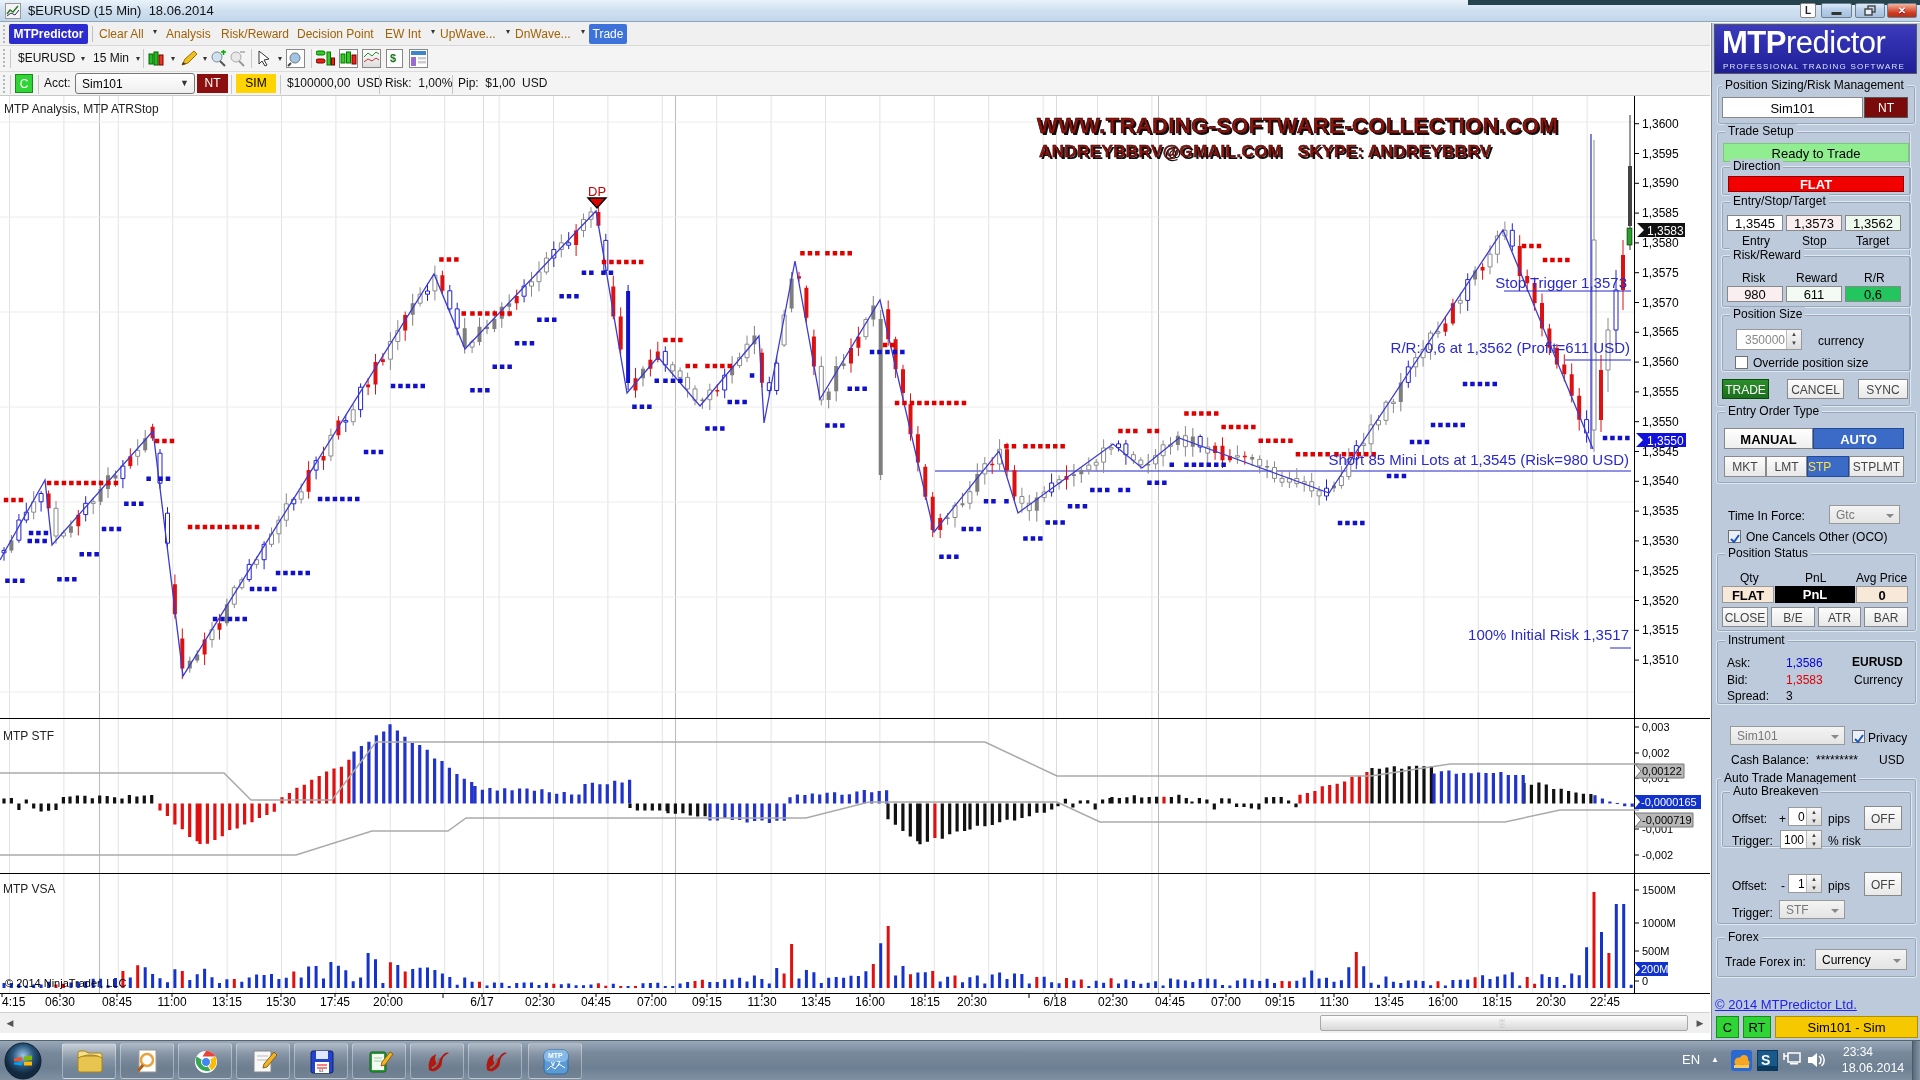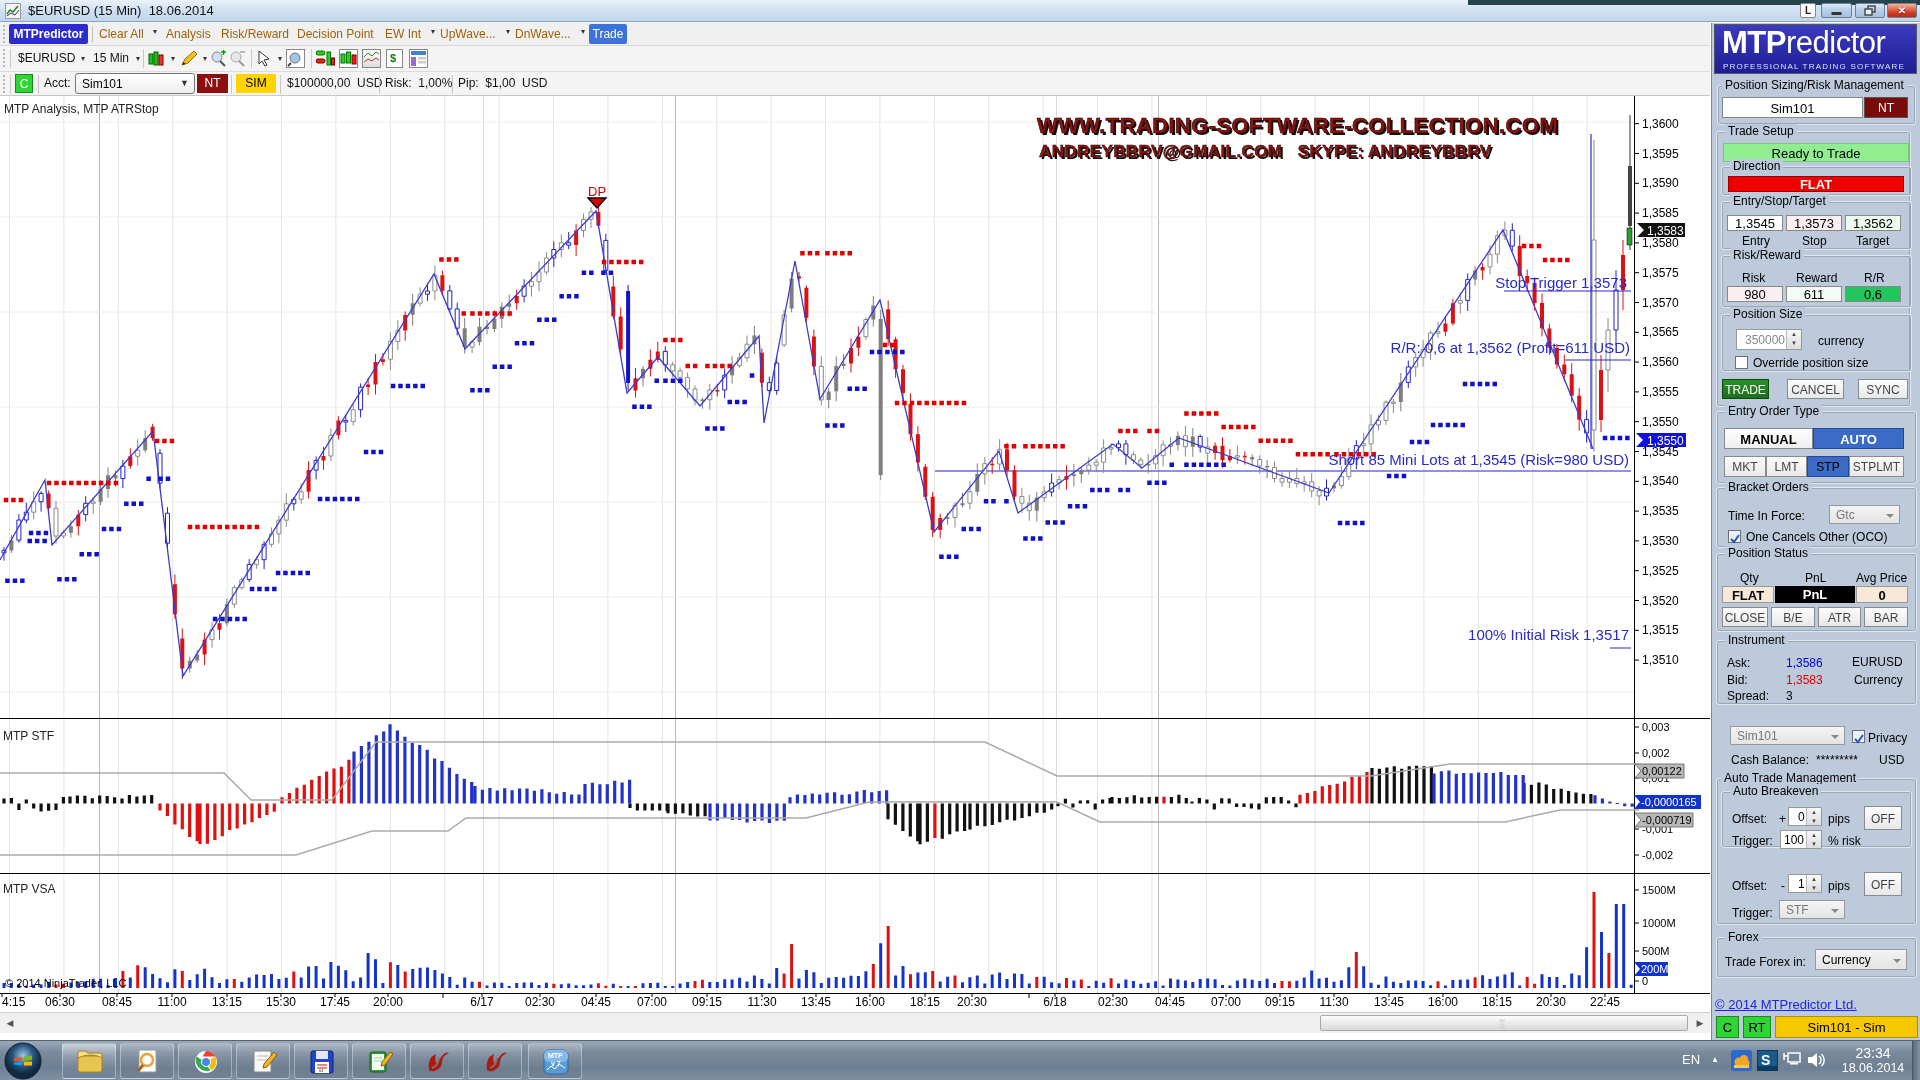--- a/index.html
+++ b/index.html
@@ -334,25 +334,22 @@
 <div class="abs" style="left:10px;top:379px;width:47px;height:20px;background:linear-gradient(#2a8f2a,#1d6f1d);border:1px solid #0a4a0a;color:#fff;font-size:12px;text-align:center;line-height:20px">TRADE</div>
 <div class="btn" style="left:75px;top:379px;width:57px;height:20px;line-height:20px">CANCEL</div>
 <div class="btn" style="left:146px;top:379px;width:50px;height:20px;line-height:20px">SYNC</div>
 <div class="grp" style="left:4px;top:411px;width:201px;height:73px">
         <span style="left:8px">Entry Order Type</span>
       </div>
 <div class="abs" style="left:12px;top:428px;width:89px;height:21px;background:linear-gradient(#fff,#eee);border:1px solid #888;font-weight:bold;font-size:13px;text-align:center;line-height:21px">MANUAL</div>
 <div class="abs" style="left:101px;top:428px;width:91px;height:21px;background:#3b6bc7;border:1px solid #224a97;color:#fff;font-weight:bold;font-size:13px;text-align:center;line-height:21px">AUTO</div>
 <div class="btn" style="left:12px;top:456px;width:42px;height:21px;line-height:21px">MKT</div>
 <div class="btn" style="left:54px;top:456px;width:41px;height:21px;line-height:21px">LMT</div>
-<div class="abs" style="left:95px;top:456px;width:42px;height:21px;background:#3b6bc7;border:1px solid #224a97;color:#000000;font-size:12px;text-align:center;line-height:21px">STP</div>
+<div class="abs" style="left:95px;top:456px;width:42px;height:21px;background:#3b6bc7;border:1px solid #224a97;color:#fde047;font-size:12px;text-align:left;line-height:21px">STP</div>
 <div class="btn" style="left:137px;top:456px;width:55px;height:21px;line-height:21px">STPLMT</div>
-<div class="grp" style="left:4px;top:487px;width:201px;height:61px">
-        <span style="left:8px">Bracket Orders</span>
-      </div>
 <div class="lbl" style="left:16px;top:509px">Time In Force:</div>
 <div class="dd" style="left:117px;top:505px;width:71px;height:19px;line-height:19px">Gtc</div>
 <div class="cb" style="left:16px;top:530px;background:#e8f0fa"><svg width="12" height="12">
           <path d="M2 6l3 3 5-7" stroke="#2255bb" stroke-width="2" fill="none"></path>
         </svg></div>
 <div class="lbl" style="left:34px;top:530px">One Cancels Other (OCO)</div>
 <div class="grp" style="left:4px;top:553px;width:201px;height:79px">
         <span style="left:8px">Position Status</span>
       </div>
 <div class="lbl" style="left:28px;top:571px">Qty</div>
@@ -363,21 +360,21 @@
 <div class="abs" style="left:144px;top:586px;width:52px;height:17px;background:#f7e8d8;border:1px solid #999;font-weight:bold;font-size:13px;text-align:center;line-height:17px">0</div>
 <div class="btn" style="left:10px;top:607px;width:46px;height:20px;line-height:20px">CLOSE</div>
 <div class="btn" style="left:59px;top:607px;width:44px;height:20px;line-height:20px">B/E</div>
 <div class="btn" style="left:106px;top:607px;width:43px;height:20px;line-height:20px">ATR</div>
 <div class="btn" style="left:152px;top:607px;width:44px;height:20px;line-height:20px">BAR</div>
 <div class="grp" style="left:4px;top:640px;width:201px;height:65px">
         <span style="left:8px">Instrument</span>
       </div>
 <div class="lbl" style="left:15px;top:656px">Ask:</div>
       <div class="lbl" style="left:74px;top:656px;color:#0000e0">1,3586</div>
-      <div class="lbl" style="left:140px;top:655px;font-weight:normal">EURUSD</div>
+      <div class="lbl" style="left:140px;top:655px;font-weight:bold">EURUSD</div>
 <div class="lbl" style="left:15px;top:673px">Bid:</div>
       <div class="lbl" style="left:74px;top:673px;color:#e00000">1,3583</div>
       <div class="lbl" style="left:142px;top:673px">Currency</div>
 <div class="lbl" style="left:15px;top:689px">Spread:</div>
       <div class="lbl" style="left:74px;top:689px">3</div>
 <div class="dd" style="left:18px;top:726px;width:115px;height:19px;line-height:19px">Sim101</div>
 <div class="cb" style="left:140px;top:730px;background:#e8f0fa"><svg width="12" height="12">
           <path d="M2 6l3 3 5-7" stroke="#2255bb" stroke-width="2" fill="none"></path>
         </svg></div>
 <div class="lbl" style="left:156px;top:731px">Privacy</div>
@@ -537,15 +534,15 @@
     </svg>
 <svg class="abs" style="left:1782px;top:10px" width="20" height="18">
       <rect x="6" y="2" width="12" height="9" fill="none" stroke="#fff" stroke-width="1.5"></rect>
       <rect x="8" y="12" width="8" height="1.5" fill="#fff"></rect>
       <path d="M2 2v7M2 5h4" stroke="#fff" stroke-width="1.5"></path>
     </svg>
 <svg class="abs" style="left:1806px;top:10px" width="20" height="18">
       <polygon points="2,6 6,6 11,2 11,16 6,12 2,12" fill="#fff"></polygon>
       <path d="M13 5a5 5 0 010 8M15.5 3a8 8 0 010 12" stroke="#fff" fill="none" stroke-width="1.5"></path>
     </svg>
-<div class="abs" style="left:1843px;top:4px;width:60px;text-align:center;font-size:14px;color:#fff">23:34</div>
+<div class="abs" style="left:1843px;top:4px;width:60px;font-size:12px;color:#fff">23:34</div>
 <div class="abs" style="left:1835px;top:20px;width:76px;text-align:center;font-size:12.5px;color:#fff">18.06.2014</div>
 <div class="abs" style="left:1912px;top:0;width:8px;height:40px;background:linear-gradient(90deg,#5a6a7a,#8495a7);border-left:1px solid #4a5a6a"></div>
 </div>
 </body></html>

